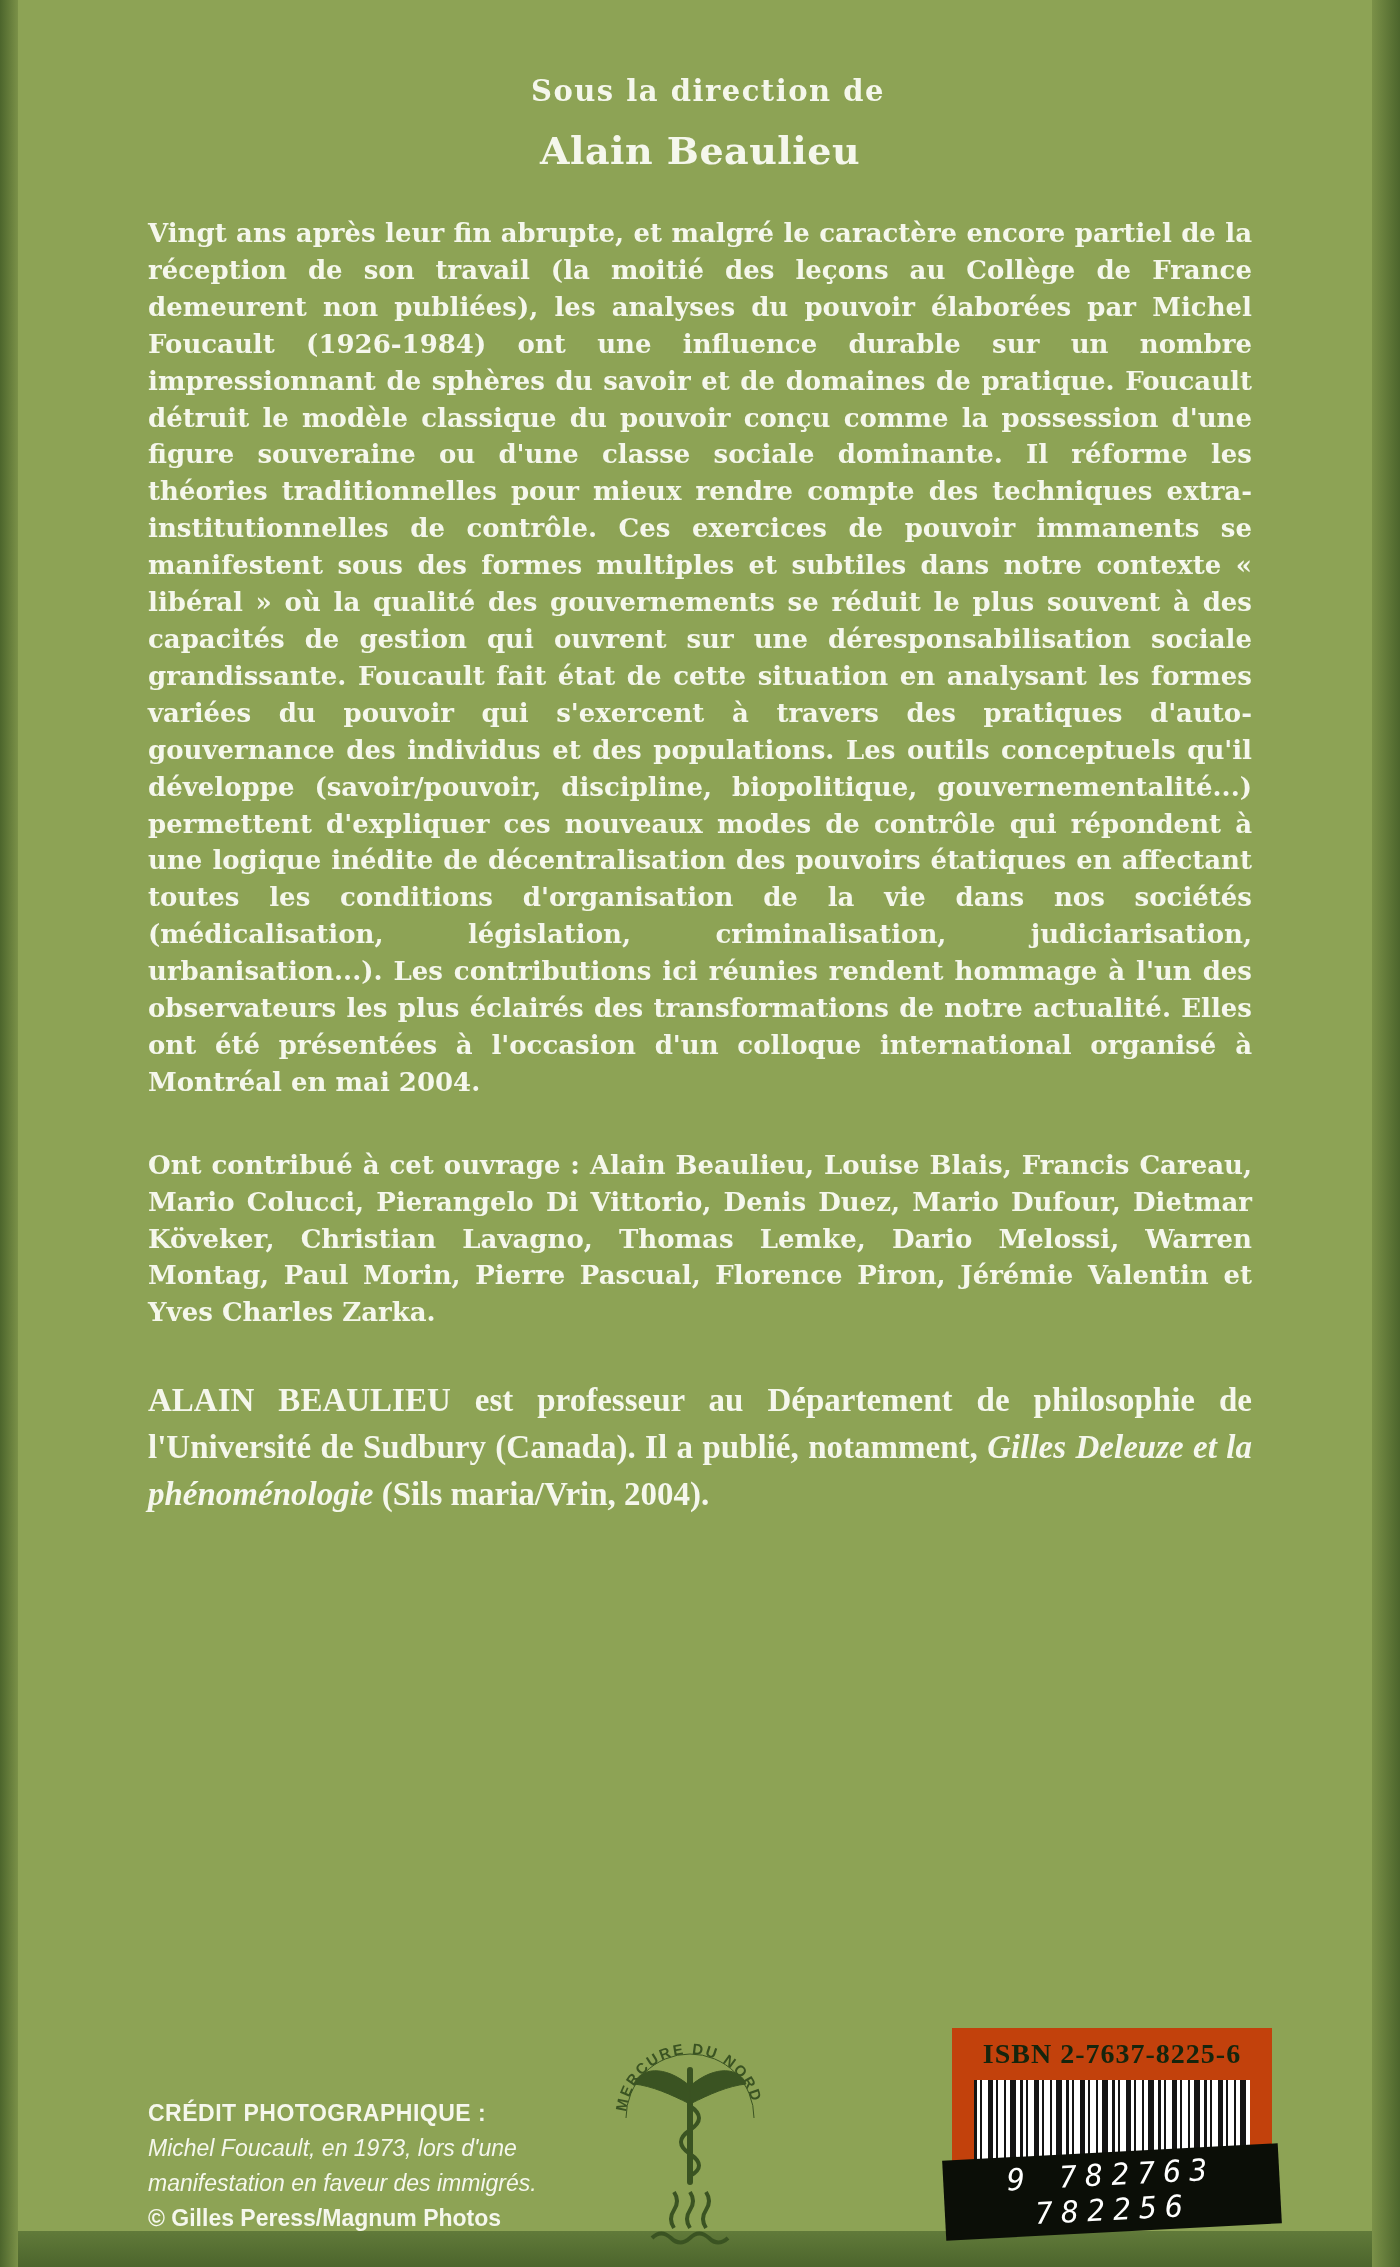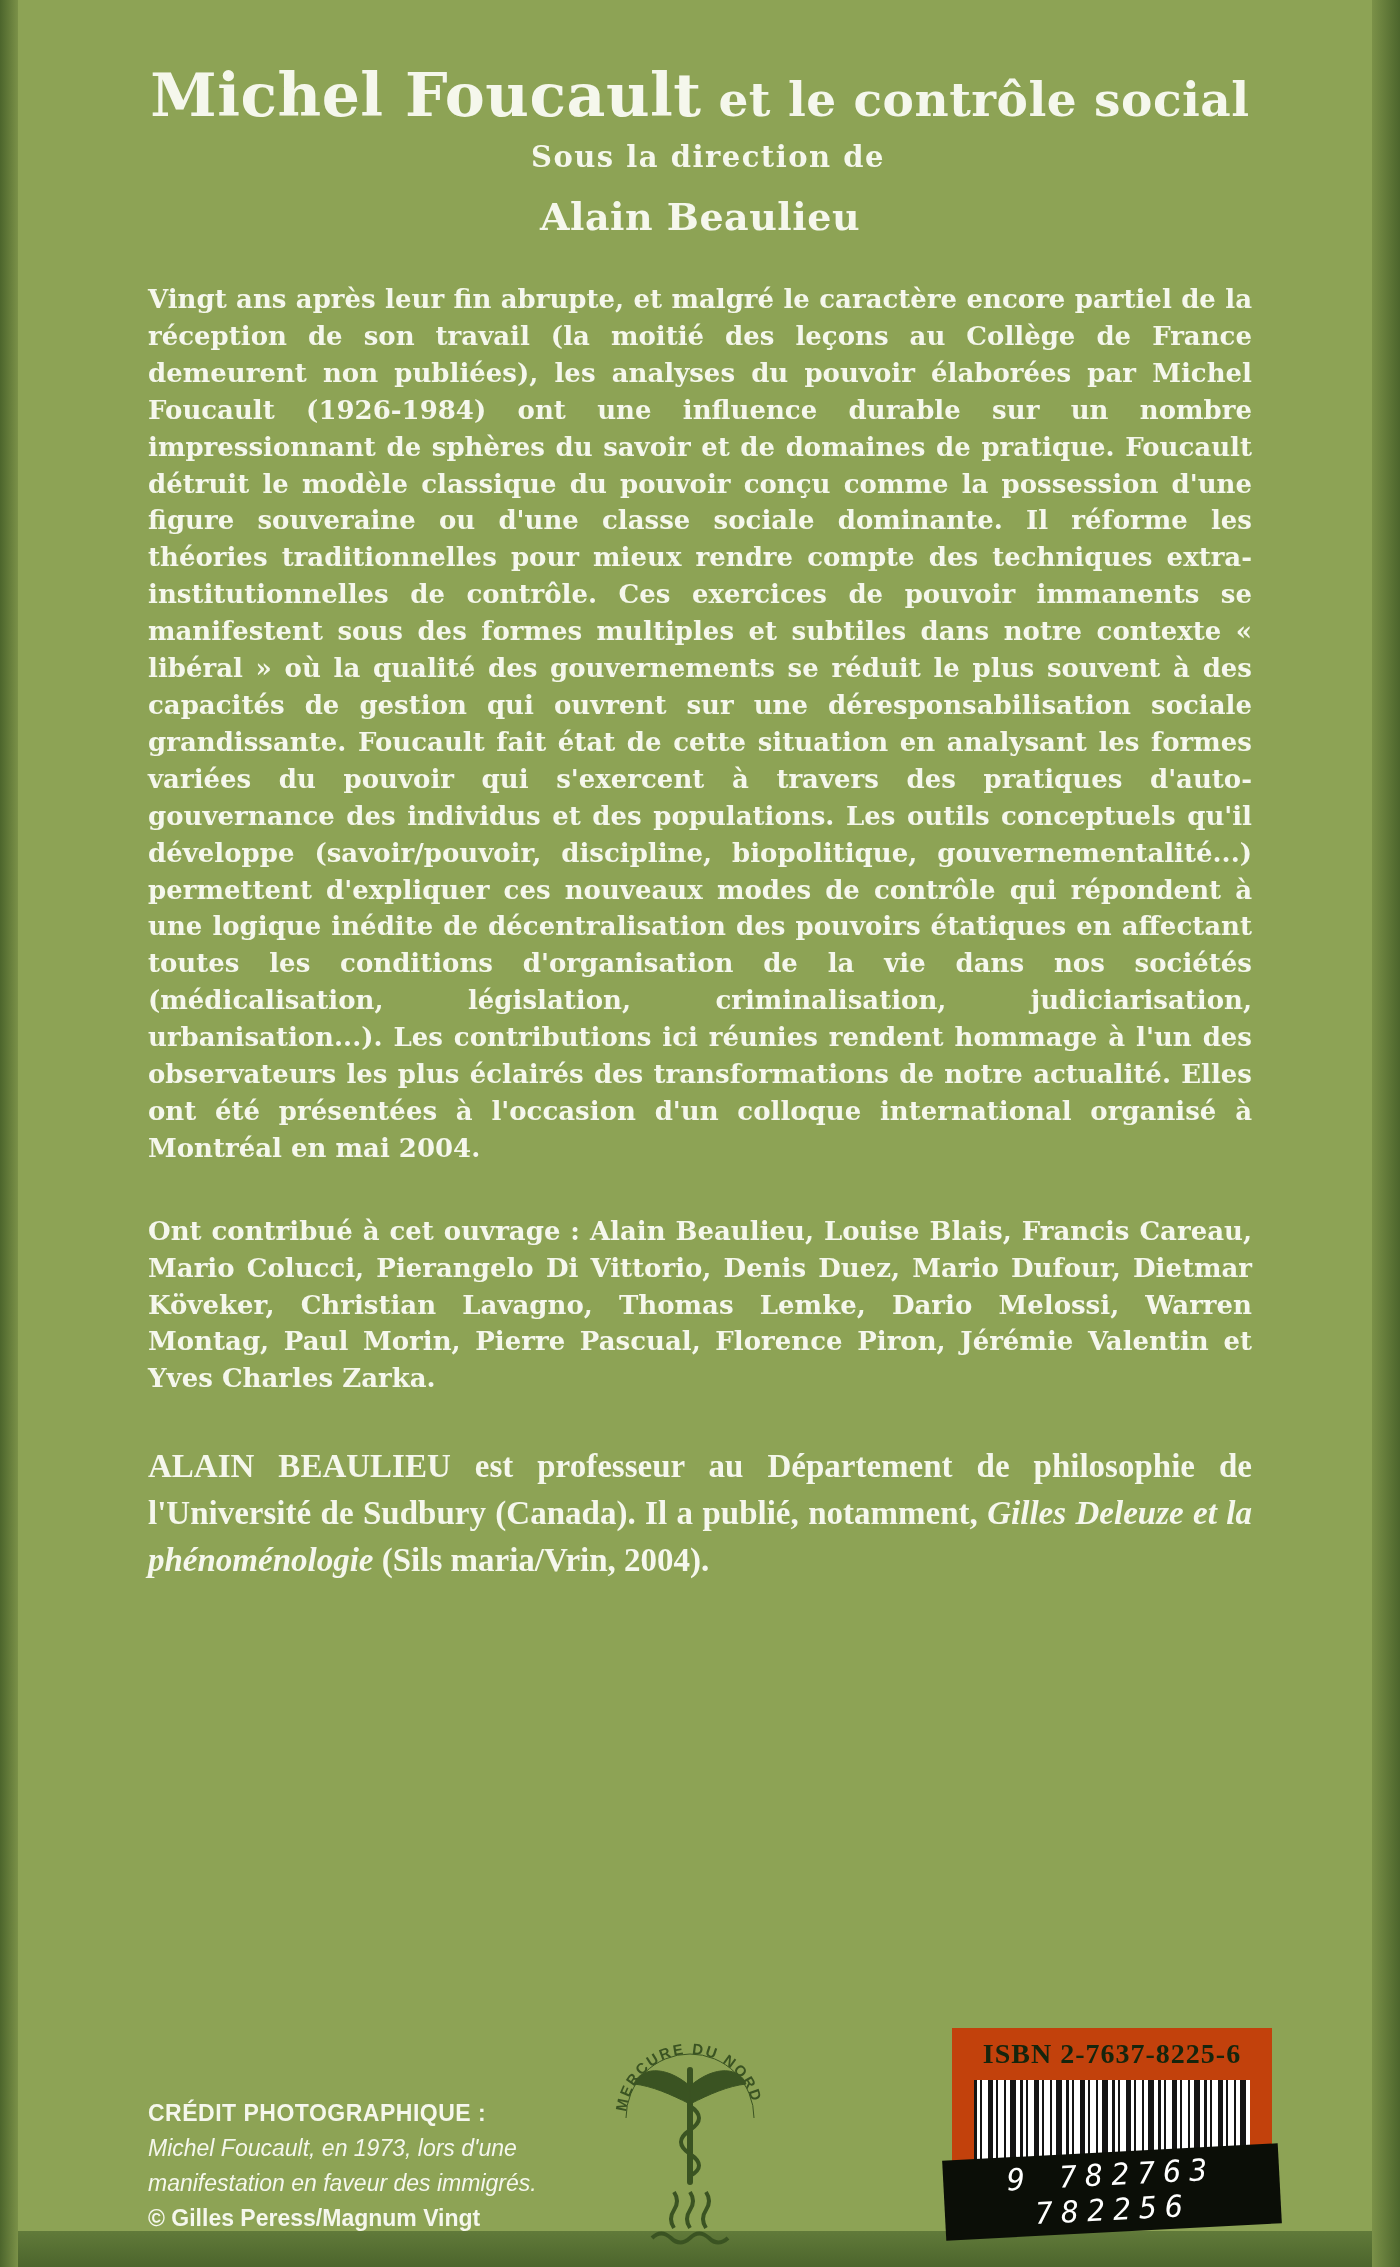--- a/index.html
+++ b/index.html
@@ -107,36 +107,35 @@
 </head>
 <body>
 
 <div class="cover">
 
   <div class="edge-bottom"></div>
   <div class="edge-left"></div>
   <div class="edge-right"></div>
 
   <header class="header">
-    <h1 class="title"><span class="t-main">Michel Foucault</span><span class="t-rest"> et le contrôle social</span></h1>
     <div class="direction">Sous la direction de</div>
     <div class="editor">Alain Beaulieu</div>
   </header>
 
   <main class="text-col">
     <p class="synopsis">Vingt ans après leur fin abrupte, et malgré le caractère encore partiel de la réception de son travail (la moitié des leçons au Collège de France demeurent non publiées), les analyses du pouvoir élaborées par Michel Foucault (1926-1984) ont une influence durable sur un nombre impressionnant de sphères du savoir et de domaines de pratique. Foucault détruit le modèle classique du pouvoir conçu comme la possession d'une figure souveraine ou d'une classe sociale dominante. Il réforme les théories traditionnelles pour mieux rendre compte des techniques extra-institutionnelles de contrôle. Ces exercices de pouvoir immanents se manifestent sous des formes multiples et subtiles dans notre contexte « libéral » où la qualité des gouvernements se réduit le plus souvent à des capacités de gestion qui ouvrent sur une déresponsabilisation sociale grandissante. Foucault fait état de cette situation en analysant les formes variées du pouvoir qui s'exercent à travers des pratiques d'auto-gouvernance des individus et des populations. Les outils conceptuels qu'il développe (savoir/pouvoir, discipline, biopolitique, gouvernementalité...) permettent d'expliquer ces nouveaux modes de contrôle qui répondent à une logique inédite de décentralisation des pouvoirs étatiques en affectant toutes les conditions d'organisation de la vie dans nos sociétés (médicalisation, législation, criminalisation, judiciarisation, urbanisation...). Les contributions ici réunies rendent hommage à l'un des observateurs les plus éclairés des transformations de notre actualité. Elles ont été présentées à l'occasion d'un colloque international organisé à Montréal en mai 2004.</p>
     <p class="contributors">Ont contribué à cet ouvrage : Alain Beaulieu, Louise Blais, Francis Careau, Mario Colucci, Pierangelo Di Vittorio, Denis Duez, Mario Dufour, Dietmar Köveker, Christian Lavagno, Thomas Lemke, Dario Melossi, Warren Montag, Paul Morin, Pierre Pascual, Florence Piron, Jérémie Valentin et Yves Charles Zarka.</p>
     <p class="bio"><span>ALAIN BEAULIEU est professeur au Département de philosophie de l'Université de Sudbury (Canada). Il a publié, notamment, </span><em>Gilles Deleuze et la phénoménologie</em><span> (Sils maria/Vrin, 2004).</span></p>
   </main>
 
   <div class="credit">
     <div class="credit-heading">CRÉDIT PHOTOGRAPHIQUE :</div>
     <div class="credit-line">Michel Foucault, en 1973, lors d'une</div>
     <div class="credit-line">manifestation en faveur des immigrés.</div>
-    <div class="credit-copyright">© Gilles Peress/Magnum Vingt</div>
+    <div class="credit-copyright">© Gilles Peress/Magnum Photos</div>
   </div>
 
   <svg class="logo" width="184" height="244" viewBox="0 0 184 244" aria-hidden="true">
     <path id="logoArc" d="M 28 108 A 64 64 0 0 1 156 108" fill="none" stroke="none"></path>
     <text font-size="15" letter-spacing="2">
       <textPath href="#logoArc" startOffset="6">MERCURE DU NORD</textPath>
     </text>
 
     <line x1="92" y1="60" x2="92" y2="172" stroke-width="6" stroke-linecap="round"></line>
     <path d="M92 76 C 66 54 42 58 36 74 C 54 76 72 84 92 94 Z" fill="var(--logo, #3a5322)"></path>

